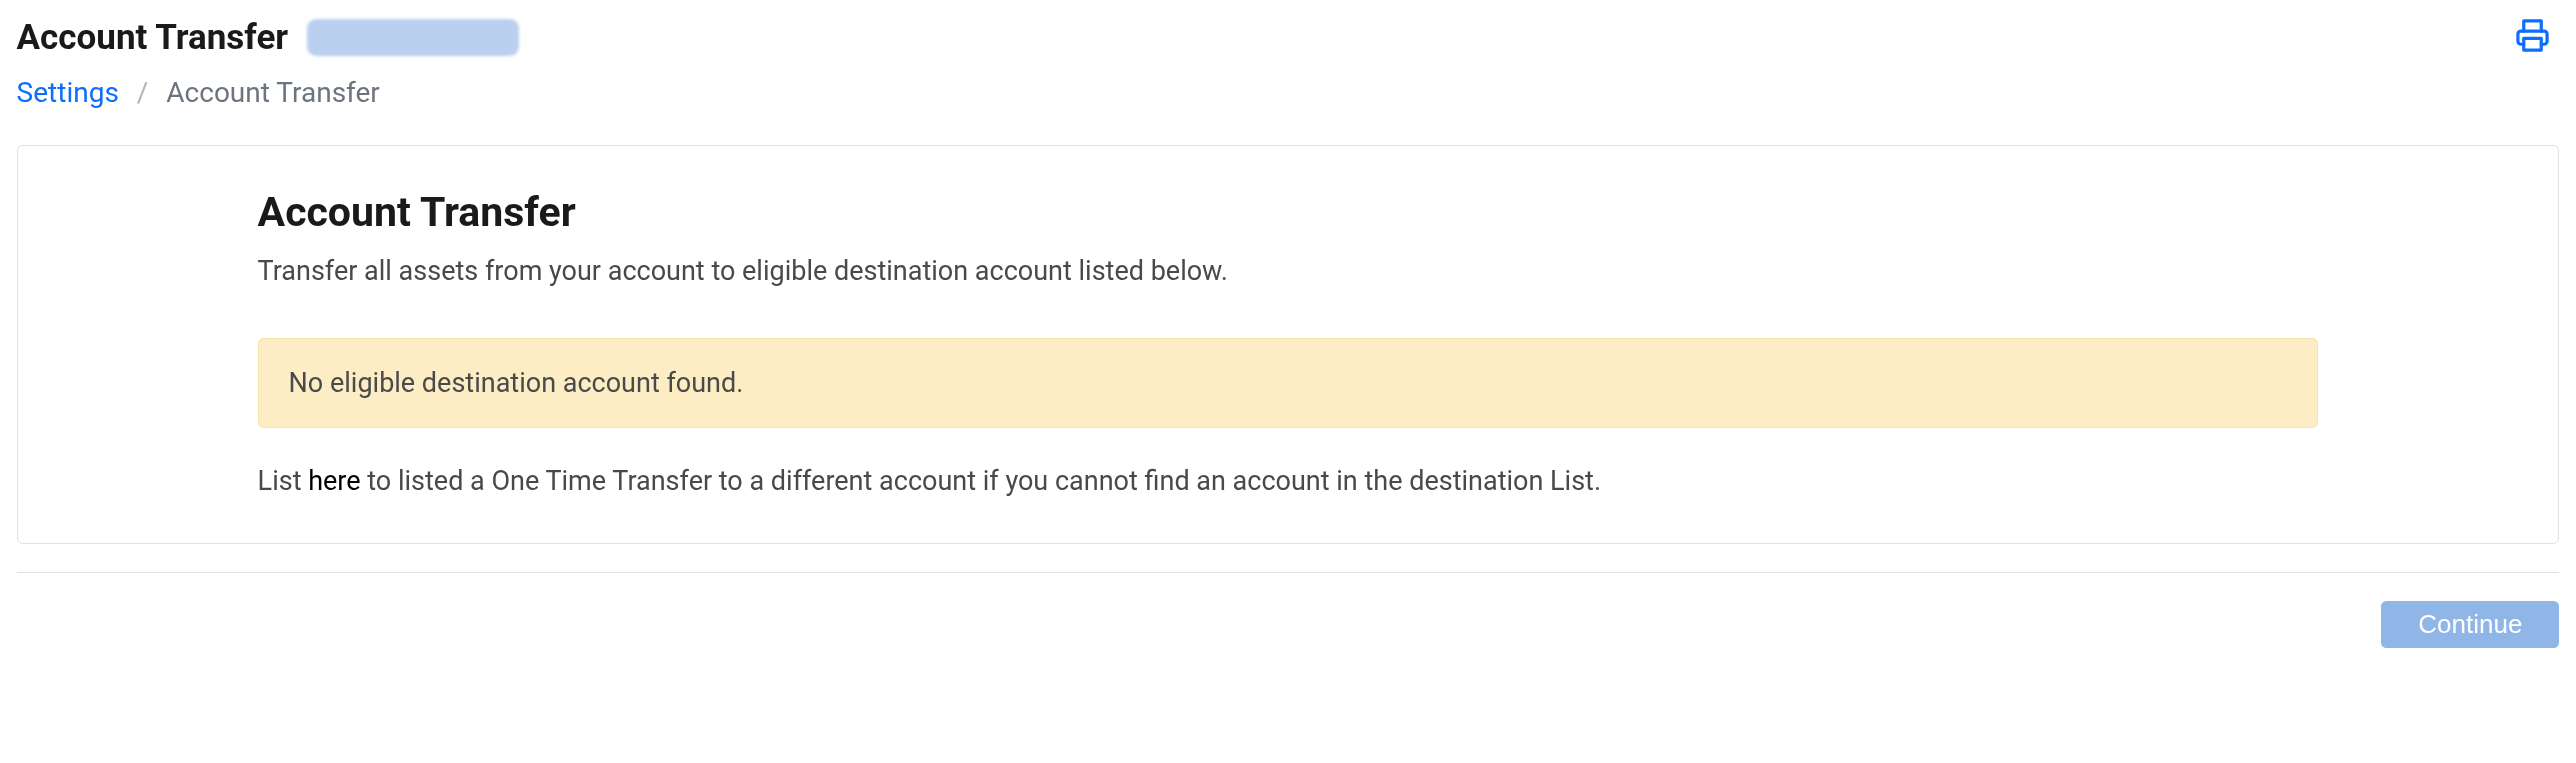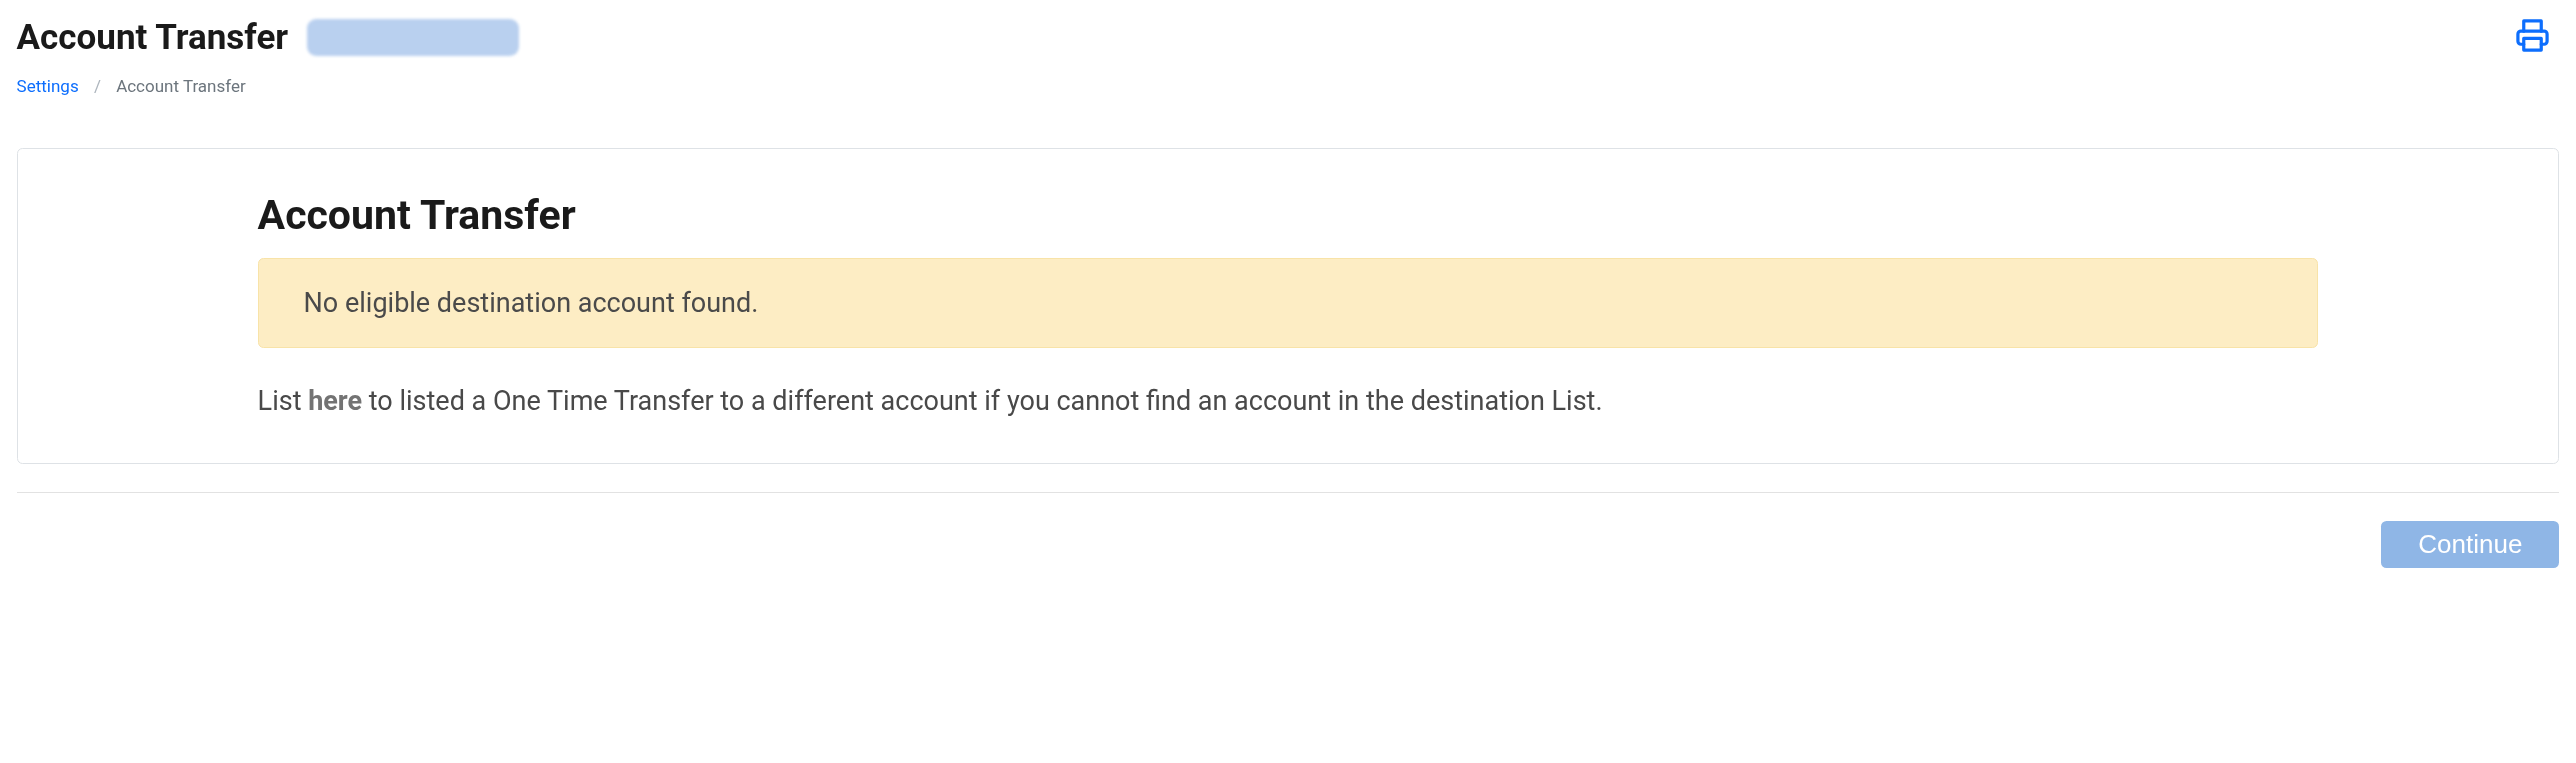--- a/index.html
+++ b/index.html
@@ -38,23 +38,23 @@
       background: #b9d0ef;
       border-radius: 9.2px;
       filter: blur(1.8px);
     }
     .print-icon {
       color: #0d6efd;
       cursor: pointer;
       margin-right: 9.2px;
     }
     .breadcrumb {
-      font-size: 17px;
+      font-size: 28px;
       color: #6c757d;
-      margin-bottom: 52px;
+      margin-bottom: 36px;
     }
     .breadcrumb a {
       color: #0d6efd;
       text-decoration: none;
     }
     .breadcrumb .sep {
       margin: 0 11px;
       color: #adb5bd;
     }
     .card {
@@ -71,33 +71,32 @@
     }
     .card-subtitle {
       font-size: 27px;
       color: #494949;
       margin-bottom: 51px;
     }
     .alert-warning {
       background: #fdedc4;
       border: 0.9px solid #f8e3a8;
       border-radius: 5.5px;
-      padding: 28px 45px;
+      padding: 28px 30px;
       font-size: 27px;
       color: #4a4a4a;
       margin-bottom: 37px;
     }
     .help-text {
       font-size: 27px;
       color: #494949;
     }
     .help-text a {
-      color: #737373;
+      color: #000000;
       text-decoration: none;
-      font-weight: bold;
     }
     .divider {
       border: none;
       border-top: 0.9px solid #e2e2e2;
       margin-bottom: 28px;
     }
     .footer-actions {
       display: flex;
       justify-content: flex-end;
     }
@@ -131,20 +130,21 @@
   </div>
 
   <nav class="breadcrumb">
     <a href="#">Settings</a>
     <span class="sep">/</span>
     <span>Account Transfer</span>
   </nav>
 
   <div class="card">
     <h2 class="card-title">Account Transfer</h2>
+    <p class="card-subtitle">Transfer all assets from your account to eligible destination account listed below.</p>
     <div class="alert-warning">
       <span>No eligible destination account found.</span>
     </div>
     <p class="help-text">
       <span>List </span><a href="#">here</a><span> to listed a One Time Transfer to a different account if you cannot find an account in the destination List.</span>
     </p>
   </div>
 
   <hr class="divider">
 

